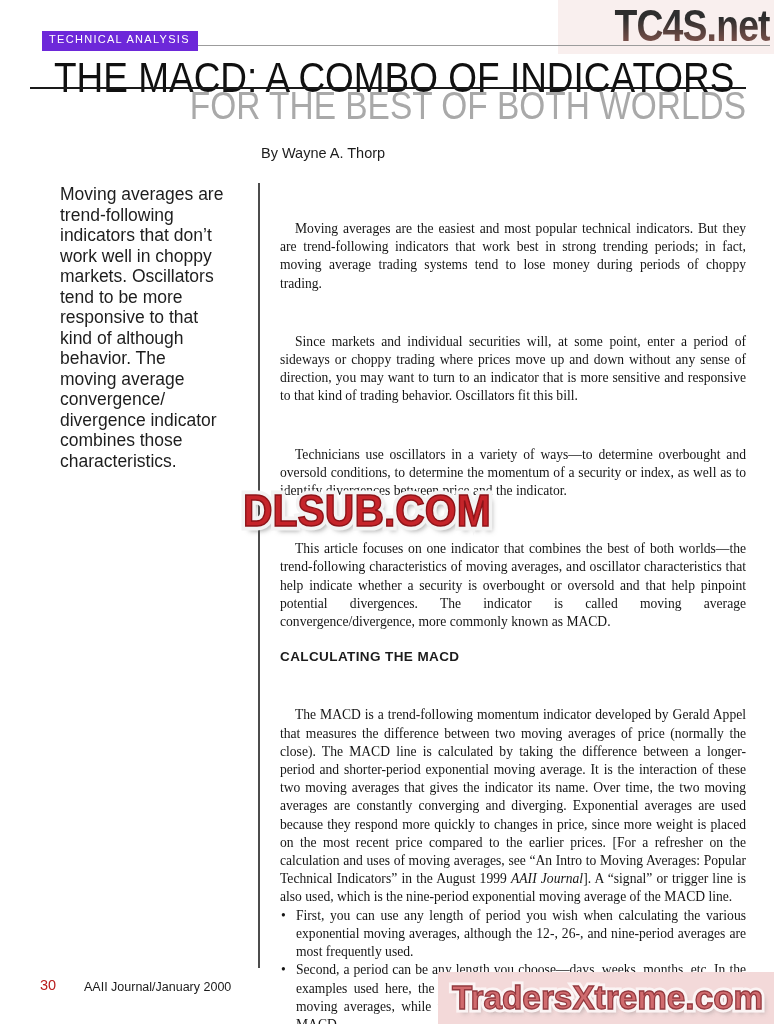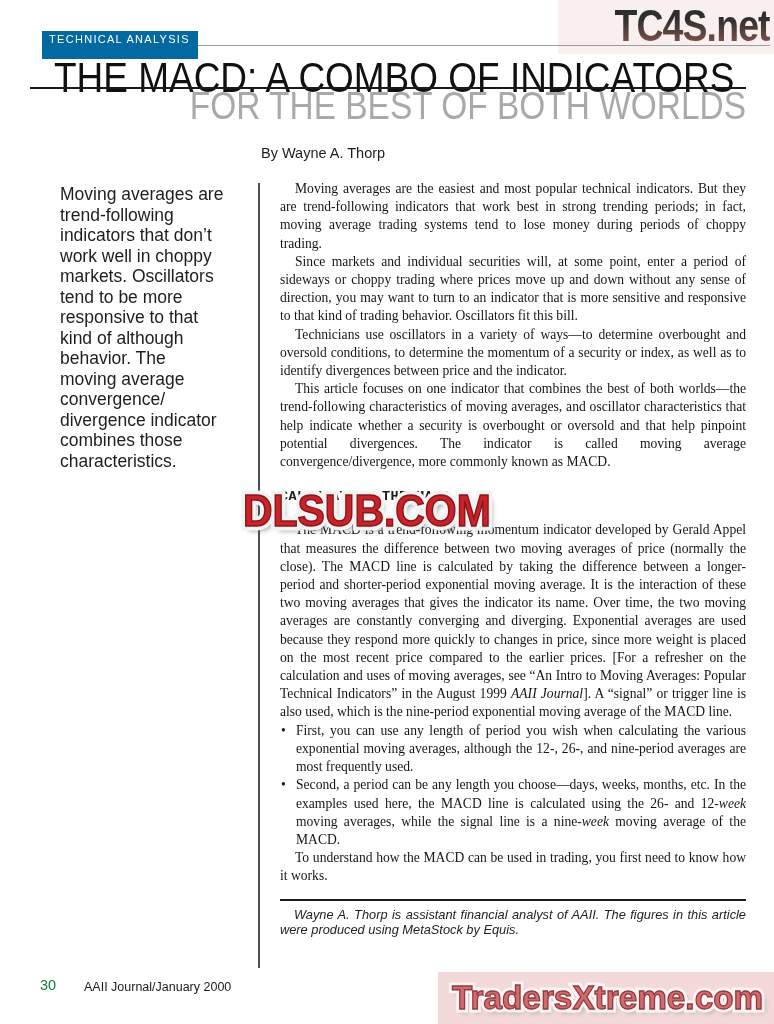--- a/index.html
+++ b/index.html
@@ -4,22 +4,22 @@
 <style>
   * { margin:0; padding:0; box-sizing:border-box; }
   html,body { width:774px; height:1024px; background:#fff; overflow:hidden; }
   body { position:relative; font-family:"Liberation Sans", sans-serif; color:#141414; }
 
   .abs { position:absolute; }
 
   
   .kicker-line { left:42px; top:45px; width:728px; height:1px; background:#9c9c9c; }
   .kicker-bar {
-    left:42px; top:31px; height:28px; padding:2px 8px 0 7px;
-    background:#0369a1; color:#fff; font-size:11px; letter-spacing:1.3px;
+    left:42px; top:31px; height:20px; padding:2px 8px 0 7px;
+    background:#6d28d9; color:#fff; font-size:11px; letter-spacing:1.3px;
   }
   .tc4s-bg { right:0; top:0; width:216px; height:54px; background:#f9efee; }
   .tc4s {
     right:4px; top:1px; font-size:44px; font-weight:bold; white-space:nowrap;
     transform:scaleX(0.85); transform-origin:right top; letter-spacing:-1px;
     background:linear-gradient(#2e2e2e 35%, #8e5a51 95%);
     -webkit-background-clip:text; background-clip:text; color:transparent;
   }
 
   .title {
@@ -39,37 +39,37 @@
     font-size:17.5px; line-height:20.5px; color:#1d1d1d; white-space:pre-line;
   }
   .vdivider { left:258px; top:183px; width:2px; height:785px; background:#4c4c4c; }
 
   
   .main-col {
     left:280px; top:180px; width:466px;
     font-family:"Liberation Serif", serif; font-size:13.6px; line-height:18.2px;
     text-align:justify; color:#151515;
   }
-  .main-col p.body-p { text-indent:15px; }
+  .main-col p.body-p { text-indent:15px;margin-top:40px; }
   .sec-heading {
-    font-family:Liberation Mono, monospace; font-size:13.5px; color:#1c1c1c;
+    font-family:Liberation Sans, sans-serif; font-size:13.5px; color:#1c1c1c;
     letter-spacing:0.4px; margin:17px 0 15px 0; text-align:left;
   }
   ul.bullets { list-style:none; }
   ul.bullets li { position:relative; padding-left:16px; }
   ul.bullets li::before { content:"\2022"; position:absolute; left:1px; top:0; }
   .foot-rule { width:466px; height:2px; background:#1a1a1a; margin-top:13px; }
   .credit {
     font-family:"Liberation Sans", sans-serif; font-style:italic;
     font-size:12.8px; line-height:15px; margin-top:6px; text-indent:14px;
     text-align:justify; color:#222;
   }
 
   
-  .page-num { left:40px; top:977px; font-size:14.5px; color:#15803d; }
+  .page-num { left:40px; top:977px; font-size:14.5px; color:#b91c1c; }
   .journal-name { left:84px; top:980px; font-size:12.5px; color:#1a1a1a; }
 
   
   .wm-stack { white-space:nowrap; }
   .wm-stack span { position:absolute; left:0; top:0; font-weight:bold; white-space:nowrap; }
 
   .dlsub { left:243px; top:486px; width:270px; height:56px; font-size:44px;
            transform:scaleX(0.93); transform-origin:left top; }
   .dlsub .stroke { -webkit-text-stroke:9px #f3f3f3; color:#f3f3f3;
                    text-shadow:4px 5px 6px rgba(90,90,90,0.55); }

